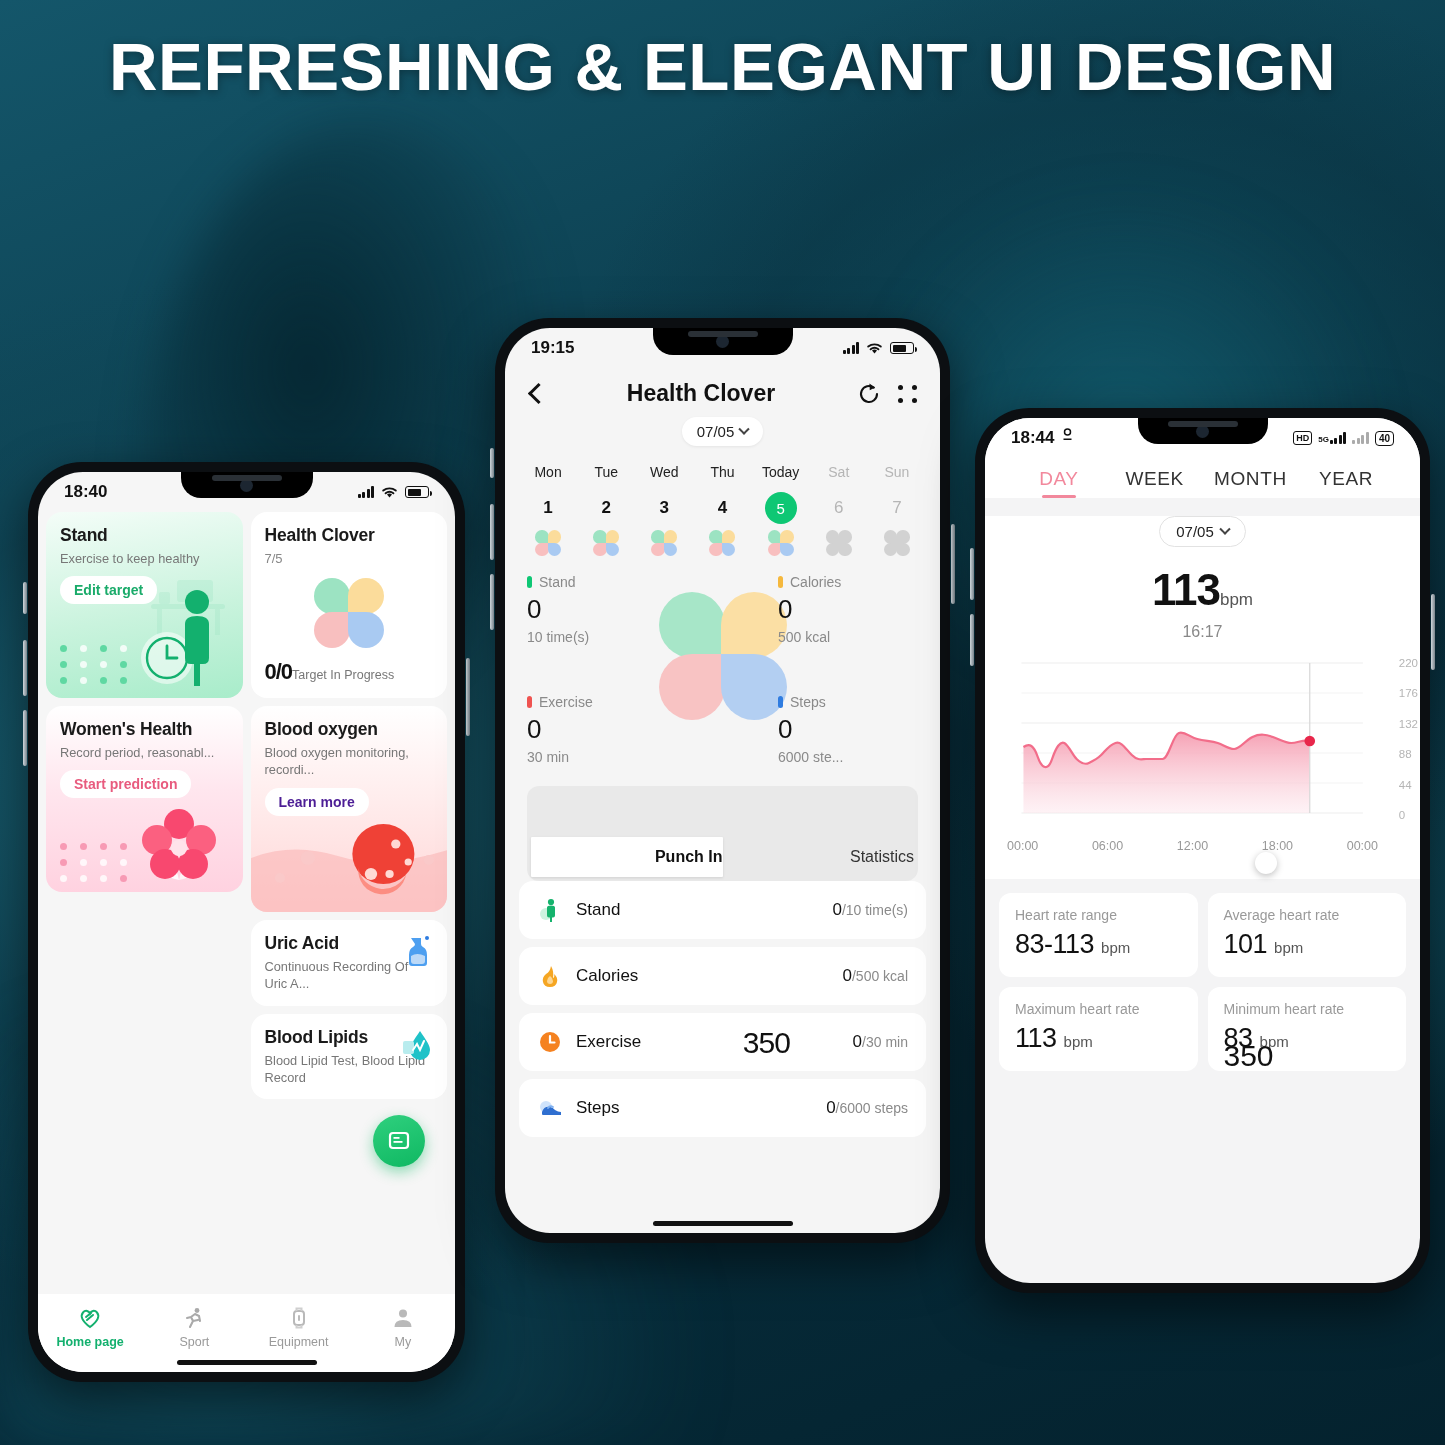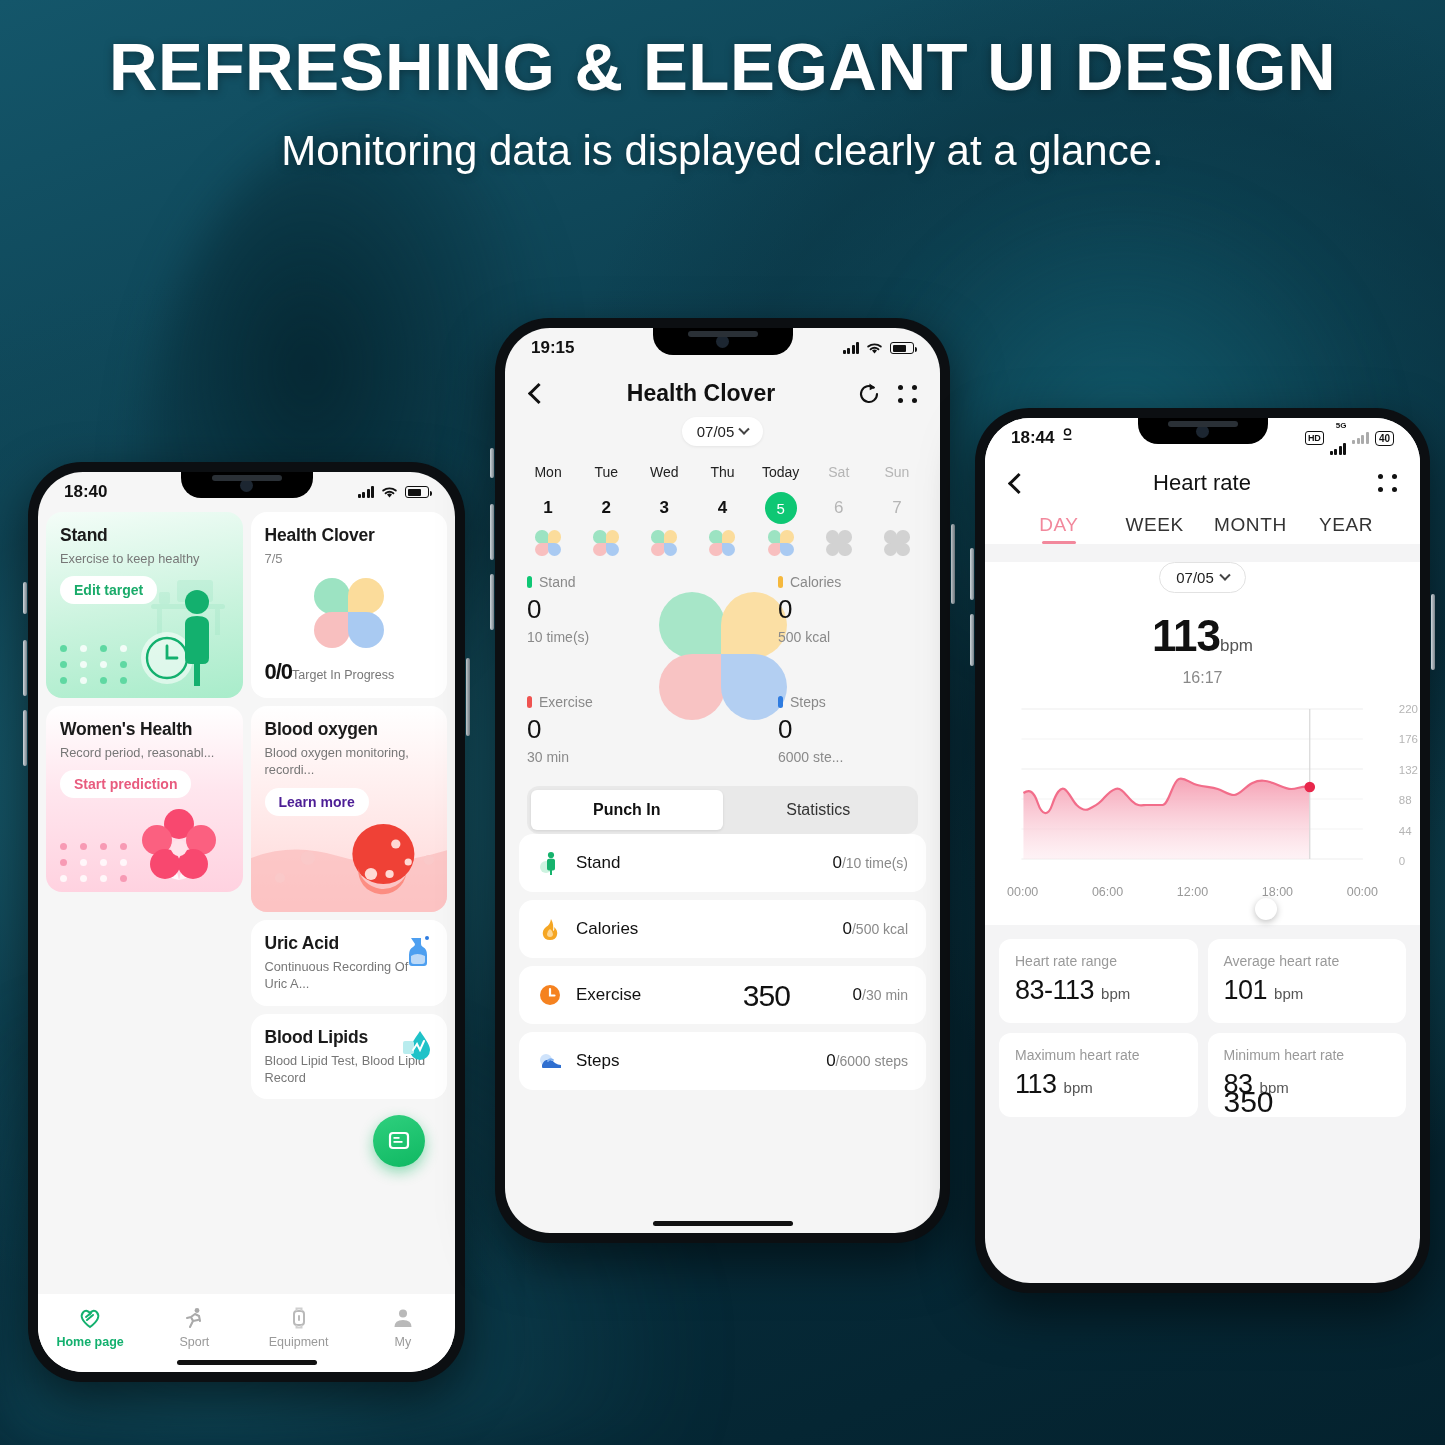--- a/index.html
+++ b/index.html
@@ -245,21 +245,21 @@
     width: 128px; height: 128px;
   }
   .big-clover span { position:absolute; width: 66px; height: 66px; }
   .big-clover .tl{left:0;top:0}.big-clover .tr{right:0;top:0}
   .big-clover .bl{left:0;bottom:0}.big-clover .br{right:0;bottom:0}
 
   .segctl {
     margin: 4px 22px 0; background:#e9e9e9; border-radius: 12px; display:flex; padding: 4px;
   }
   .segctl div {
-    flex:1; text-align:center; padding: 11px 0; font-size: 16px; color:#333; border-radius: 6px;
+    flex:1; text-align:right; padding: 11px 0; font-size: 16px; color:#333; border-radius: 1px; margin-top: 47px;
   }
   .segctl div.on { background:#fff; font-weight:bold; color:#111; box-shadow: 0 1px 3px rgba(0,0,0,0.1);}
 
   .task-head { padding: 16px 22px 10px; font-size: 16px; color:#222; }
   .task-head .frac { color:#0ec774; }
   .tasks { padding: 0 14px; display:flex; flex-direction:column; gap: 8px; }
   .task {
     background:#fff; border-radius: 14px; padding: 16px 18px;
     display:flex; align-items:center; justify-content:space-between;
   }
@@ -313,21 +313,20 @@
 <body>
 
 <div class="bg">
   <div class="bg-blob-a"></div>
   <div class="bg-blob-b"></div>
   <div class="bg-blob-c"></div>
 </div>
 
 <div class="headline-wrap">
   <div class="headline">REFRESHING &amp; ELEGANT UI DESIGN</div>
-  <div class="subhead">Monitoring data is displayed clearly at a glance.</div>
 </div>
 
 <div class="phone" id="phone-left">
   <div class="side-btn" style="left:-5px; top:120px; width:4px; height:32px;"></div>
   <div class="side-btn" style="left:-5px; top:178px; width:4px; height:56px;"></div>
   <div class="side-btn" style="left:-5px; top:248px; width:4px; height:56px;"></div>
   <div class="side-btn" style="right:-5px; top:196px; width:4px; height:78px;"></div>
 
   <div class="phone-inner">
     <div class="speaker"></div>
@@ -862,49 +861,39 @@
     <div class="statusbar" style="background:#fff;">
       <span style="display:flex;align-items:flex-start;gap:8px;">
         <span>18:44</span>
         <svg width="11" height="13" viewBox="0 0 11 13">
             <circle cx="5.5" cy="4" r="3" fill="none" stroke="#111" stroke-width="1.5"></circle>
             <rect x="1.5" y="10.5" width="8" height="1.5" fill="#111"></rect>
           </svg>
       </span>
       <span class="sb-and">
         <span class="hd-badge">HD</span>
-        <span style="display:flex;align-items:flex-end;gap:13px;flex-direction:column;">
+        <span style="display:flex;align-items:flex-end;gap:1px;">
           <span style="font-size:8px;font-weight:bold;line-height:8px;">5G</span>
           <span class="bars">
               <i></i>
               <i></i>
               <i></i>
               <i></i>
             </span>
         </span>
         <span class="bars" style="opacity:.35">
             <i></i>
             <i></i>
             <i></i>
             <i></i>
           </span>
         <span class="batt-and">40</span>
       </span>
     </div>
 
-    <div class="hr-nav">
-      <div class="chev-left"></div>
-      <div class="hr-title">Heart rate</div>
-      <div class="dots4">
-          <i></i>
-          <i></i>
-          <i></i>
-          <i></i>
-        </div>
-    </div>
 
     <div class="hr-tabs">
       <div class="hr-tab on">DAY</div>
       <div class="hr-tab">WEEK</div>
       <div class="hr-tab">MONTH</div>
       <div class="hr-tab">YEAR</div>
     </div>
 
     <div class="hr-body">
       <div class="hr-date">

